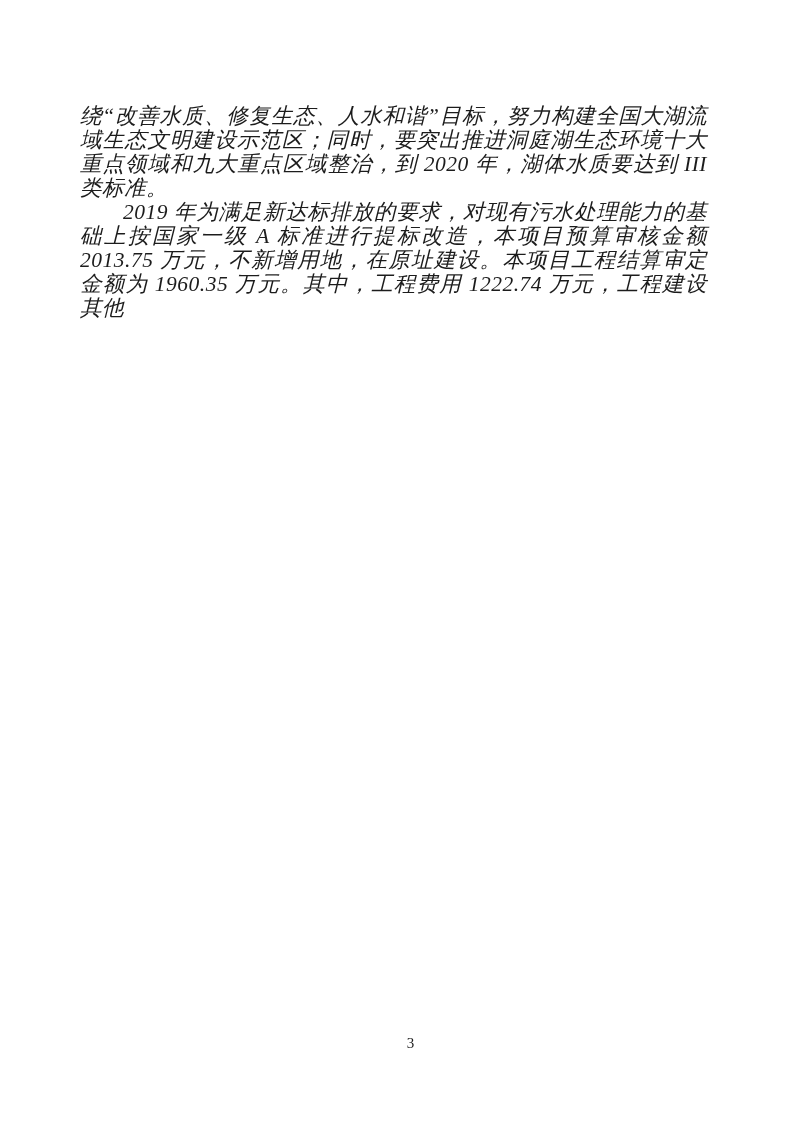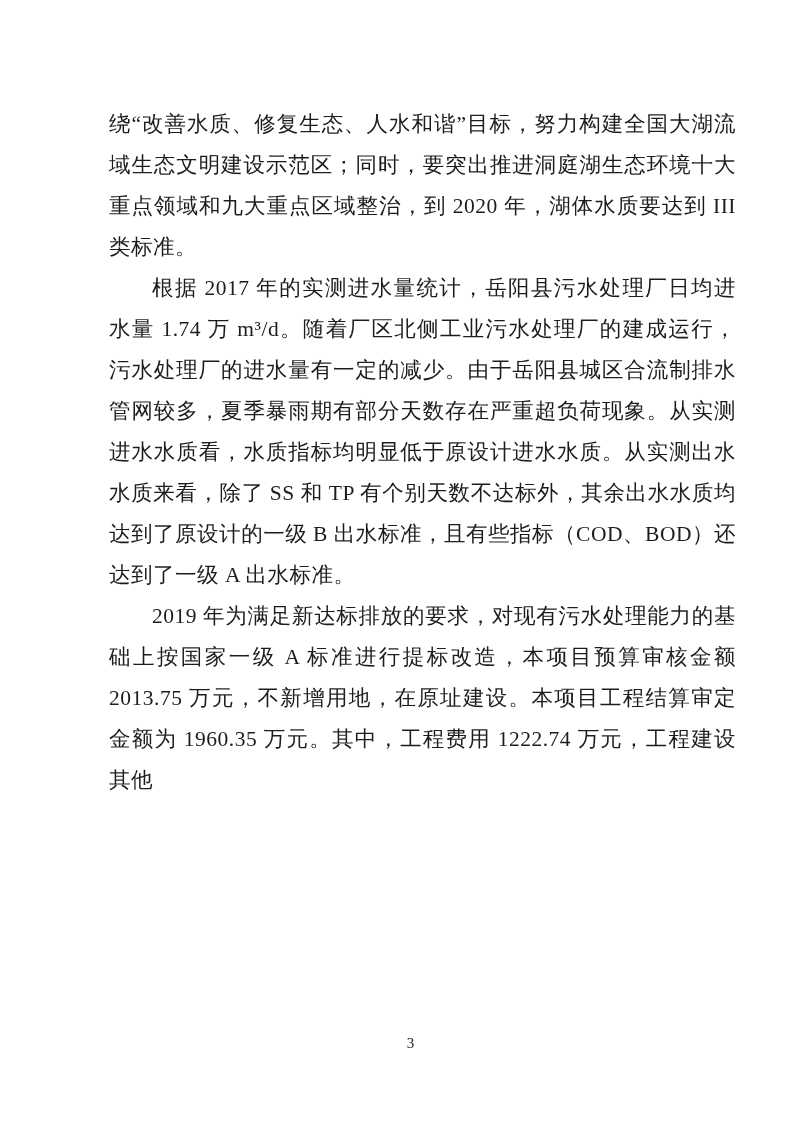--- a/index.html
+++ b/index.html
@@ -11,28 +11,29 @@
     position: relative;
     width: 793px;
     height: 1122px;
     background: #ffffff;
     overflow: hidden;
     font-family: "Liberation Serif", "DejaVu Serif", serif;
     color: #1c1c1c;
   }
   .content {
     position: absolute;
-    left: 109px;
+    left: 80px;
     top: 104px;
     width: 627px;
     font-size: 21.5px;
-    line-height: 41px;
+    line-height: 24px;
     text-align: justify;
     text-justify: inter-character;
     letter-spacing: 0.5px;
+    font-style: italic;
   }
   .content p {
     margin: 0;
     padding: 0;
   }
   .content p.indented {
     text-indent: 2em;
   }
   .page-footer {
     position: absolute;
@@ -44,19 +45,18 @@
     line-height: 20px;
     color: #1c1c1c;
   }
 </style>
 </head>
 <body>
 
 <div class="page">
   <div class="content">
     <p>绕“改善水质、修复生态、人水和谐”目标，努力构建全国大湖流域生态文明建设示范区；同时，要突出推进洞庭湖生态环境十大重点领域和九大重点区域整治，到 2020 年，湖体水质要达到 III 类标准。</p>
-    <p class="indented">根据 2017 年的实测进水量统计，岳阳县污水处理厂日均进水量 1.74 万 m³/d。随着厂区北侧工业污水处理厂的建成运行，污水处理厂的进水量有一定的减少。由于岳阳县城区合流制排水管网较多，夏季暴雨期有部分天数存在严重超负荷现象。从实测进水水质看，水质指标均明显低于原设计进水水质。从实测出水水质来看，除了 SS 和 TP 有个别天数不达标外，其余出水水质均达到了原设计的一级 B 出水标准，且有些指标（COD、BOD）还达到了一级 A 出水标准。</p>
     <p class="indented">2019 年为满足新达标排放的要求，对现有污水处理能力的基础上按国家一级 A 标准进行提标改造，本项目预算审核金额 2013.75 万元，不新增用地，在原址建设。本项目工程结算审定金额为 1960.35 万元。其中，工程费用 1222.74 万元，工程建设其他</p>
   </div>
   <div class="page-footer">
     <span>3</span>
   </div>
 </div>
 
 </body></html>

